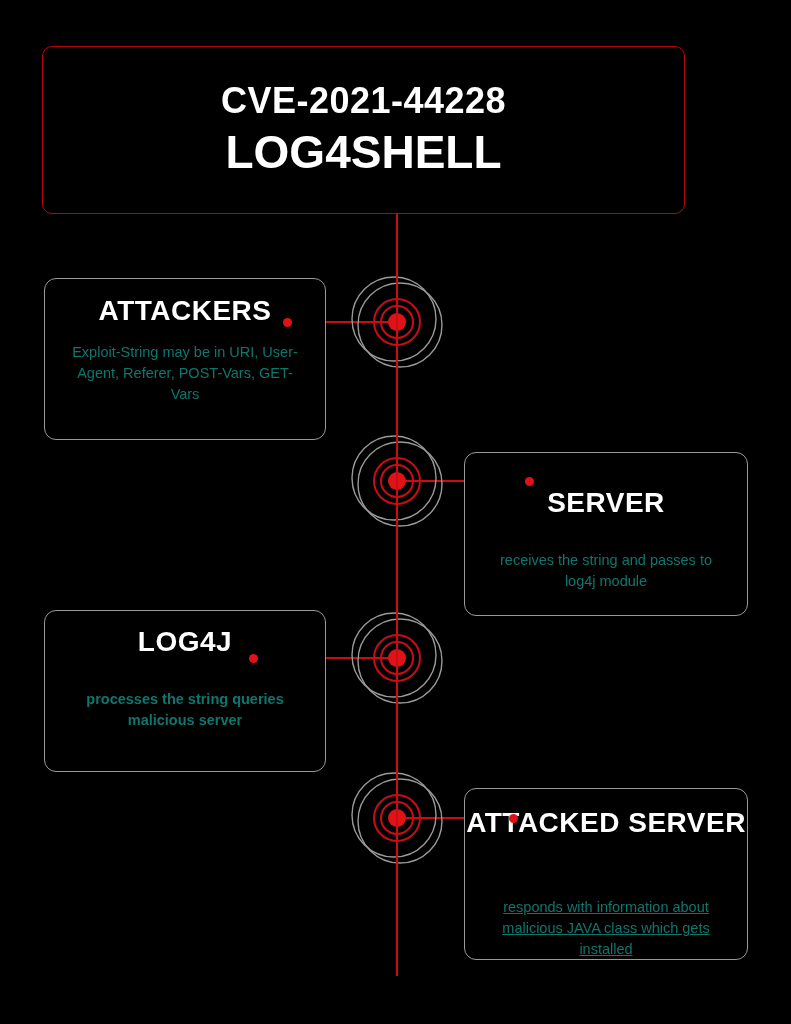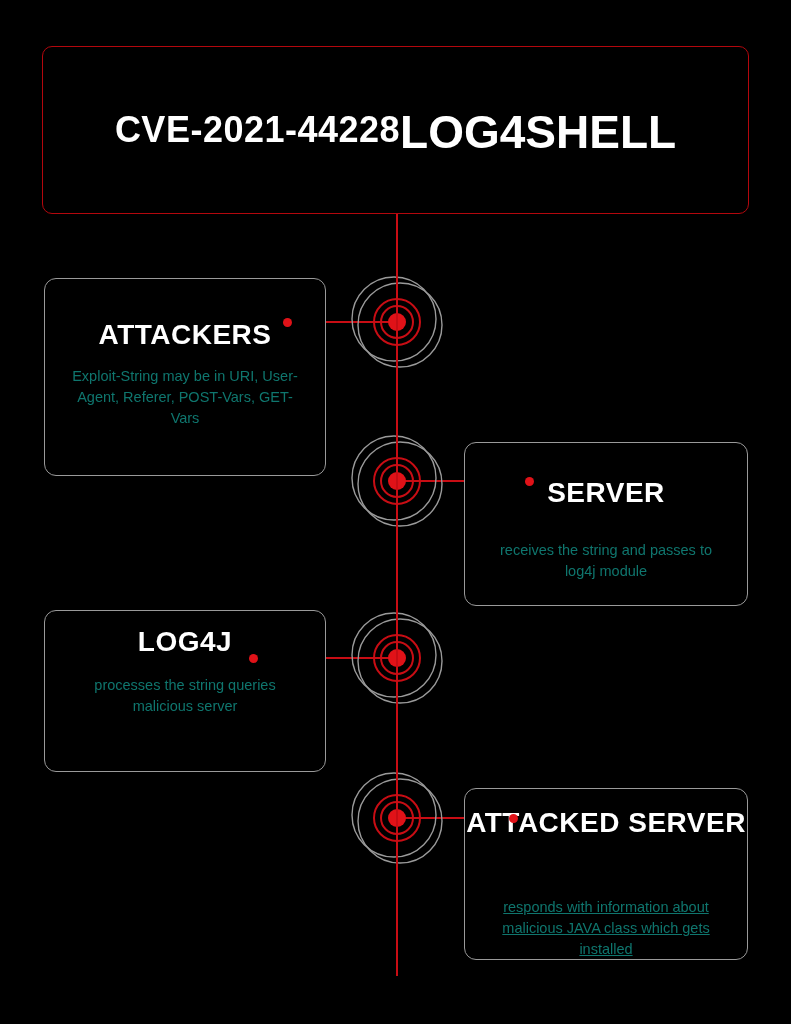--- a/index.html
+++ b/index.html
@@ -20,26 +20,26 @@
     position:absolute;
     left:396px; top:214px;
     width:2px; height:762px;
     background:#c80d14;
   }
 
   
   #header-box {
     position:absolute;
     left:42px; top:46px;
-    width:707px; height:168px;
+    width:643px; height:168px;
     border:1.5px solid #b3070d;
     border-radius:10px;
     background:#000;
     display:flex;
-    flex-direction:row;
+    flex-direction:column;
     align-items:center;
     justify-content:center;
     z-index:4;
   }
   #cve-id {
     color:#ffffff;
     font-size:36px;
     font-weight:bold;
     letter-spacing:0.5px;
     line-height:1.1;
@@ -72,34 +72,34 @@
     line-height:1.12;
   }
   .step-desc {
     color:#0f766e;
     font-size:14.5px;
     line-height:1.45;
     text-align:center;
   }
 
   
-  #card-attackers { left:44px;  top:278px; width:282px; height:198px; padding-top:40px; }
+  #card-attackers { left:44px;  top:278px; width:282px; height:162px; padding-top:16px; }
   #card-log4j     { left:44px;  top:610px; width:282px; height:162px; padding-top:15px; }
   
-  #card-server    { left:464px; top:442px; width:284px; height:164px; padding-top:34px; }
+  #card-server    { left:464px; top:452px; width:284px; height:164px; padding-top:34px; }
   #card-attacked  { left:464px; top:788px; width:284px; height:172px; padding-top:18px;gap:28px; }
 
   #card-attackers .step-title { font-size:28px; }
   #card-attackers .step-desc  { margin-top:16px; width:232px; }
 
   #card-server .step-title { font-size:28px; }
   #card-server .step-desc  { margin-top:32px; width:232px; }
 
   #card-log4j .step-title { font-size:28px; }
-  #card-log4j .step-desc  { margin-top:18px; width:218px; }
+  #card-log4j .step-desc  { margin-top:32px; width:218px;font-weight:bold; }
 
   #card-attacked .step-title { font-size:28px; }
   #card-attacked .step-desc  { margin-top:31px; width:244px;text-decoration:underline; }
 
   
   .connector {
     position:absolute;
     height:2px;
     background:#c80d14;
     z-index:2;

